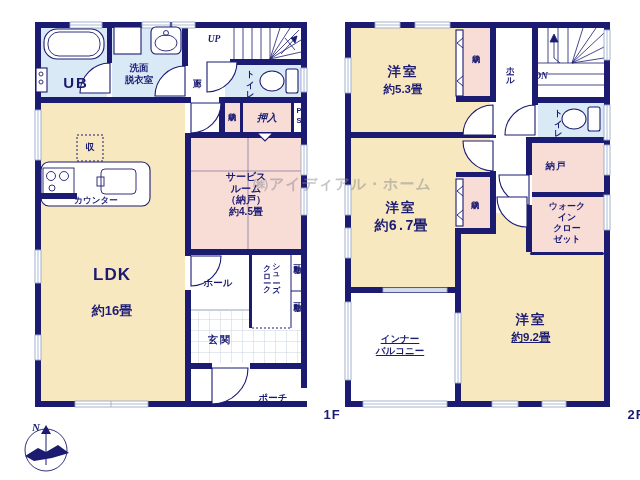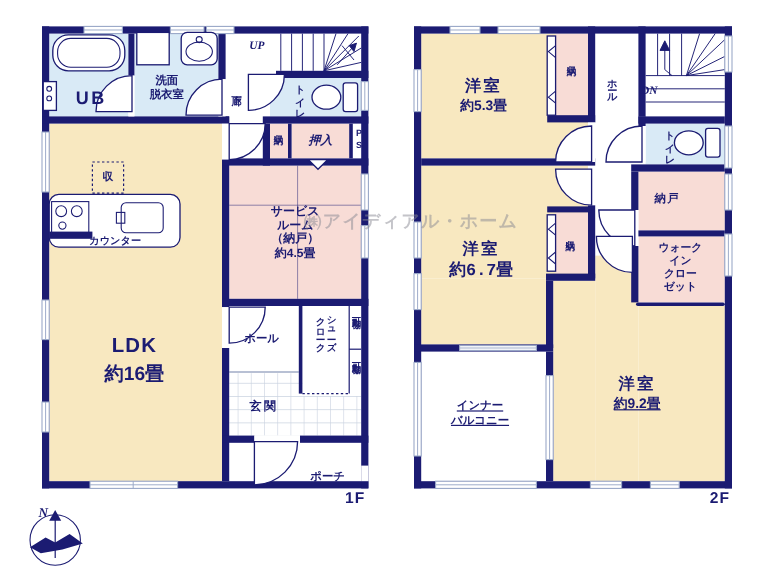--- a/index.html
+++ b/index.html
@@ -30,21 +30,21 @@
   }
   .v{
     writing-mode:vertical-rl;text-orientation:upright;transform:none;text-align:left;
     letter-spacing:1px;line-height:1.15;white-space:pre-line;
   }
   .dir{font-family:"Liberation Serif","DejaVu Serif",serif;font-style:italic;}
   .watermark{
     position:absolute;left:253px;top:175px;z-index:9;white-space:nowrap;
     color:var(--wm);opacity:0.5;font-size:15px;font-weight:700;letter-spacing:1px;
   }
-  .floorlabel{font-size:13px;letter-spacing:1px;}
+  .floorlabel{font-size:13px;letter-spacing:1px;margin-left:36px;}
 </style>
 </head>
 <body>
 
 <svg width="640" height="480" viewBox="0 0 640 480">
   <defs>
     <pattern id="tile" width="11" height="11" patternUnits="userSpaceOnUse">
       <path d="M11 0H0V11" fill="none" stroke="#c9d2e0" stroke-width="1"></path>
     </pattern>
   </defs>
@@ -314,22 +314,22 @@
 <div class="lbl v" style="left:245px;top:64px;font-size:8.5px;">トイレ</div>
 <div class="lbl v" style="left:227px;top:106px;font-size:8px;">収納</div>
 <div class="lbl" style="left:267px;top:112px;font-size:10px;font-style:italic;">押入</div>
 <div class="lbl v" style="left:294px;top:106px;font-size:7.5px;">PS</div>
 <div class="lbl" style="left:246px;top:171px;font-size:10px;line-height:11.5px;text-align:center;">サービス
 ルーム
 （納戸）
 約4.5畳</div>
 <div class="lbl" style="left:90px;top:142px;font-size:9px;">収</div>
 <div class="lbl" style="left:96px;top:195px;font-size:8.5px;">カウンター</div>
-<div class="lbl" style="left:112px;top:277px;font-size:17px;letter-spacing:1px;">LDK</div>
-<div class="lbl" style="left:112px;top:303px;font-size:16px;">約16畳</div>
+<div class="lbl" style="left:112px;top:264px;font-size:17px;letter-spacing:1px;">LDK</div>
+<div class="lbl" style="left:112px;top:303px;font-size:13px;">約16畳</div>
 <div class="lbl" style="left:218px;top:277px;font-size:9.5px;">ホール</div>
 <div class="lbl v" style="left:262px;top:258px;font-size:8px;">シューズ
 クローク</div>
 <div class="lbl v" style="left:292px;top:258px;font-size:7.5px;">可動棚</div>
 <div class="lbl v" style="left:292px;top:296px;font-size:7.5px;">可動棚</div>
 <div class="lbl" style="left:220px;top:334px;font-size:10px;letter-spacing:2px;">玄関</div>
 <div class="lbl" style="left:273px;top:392px;font-size:9.5px;">ポーチ</div>
 <div class="lbl floorlabel" style="left:296px;top:407px;">1F</div>
 
 <div class="lbl" style="left:403px;top:64px;font-size:13.5px;letter-spacing:2px;">洋室</div>

